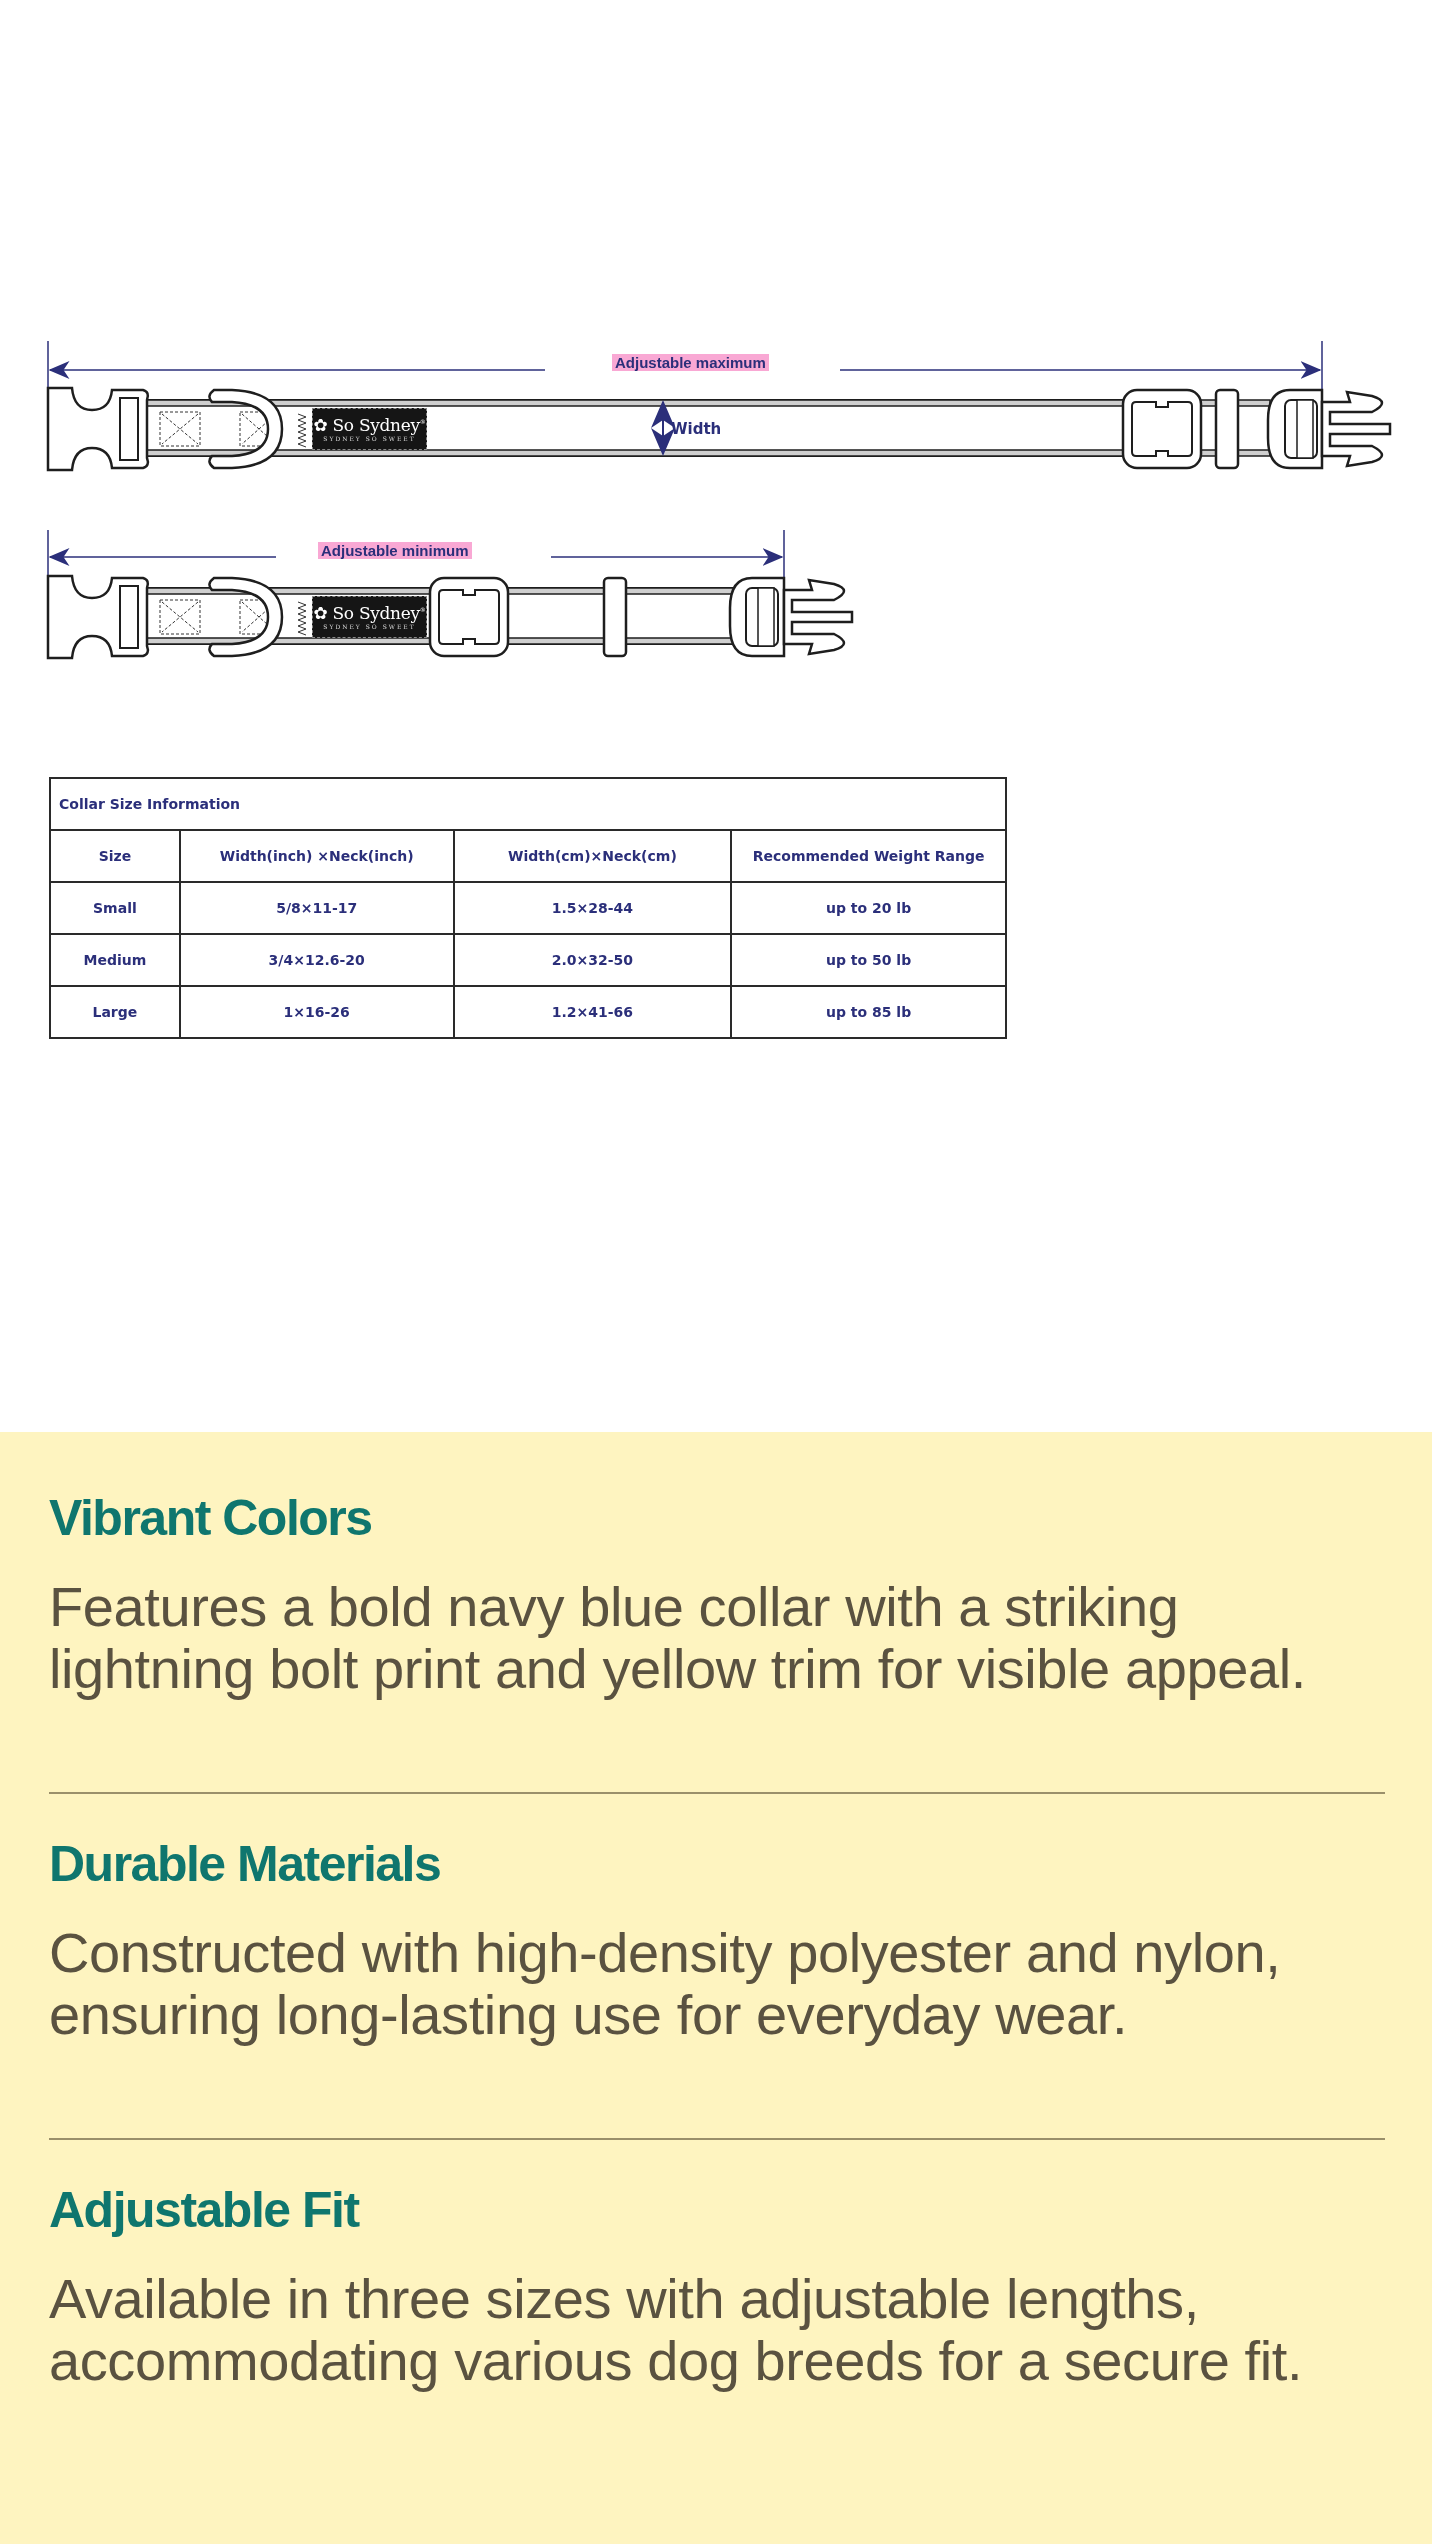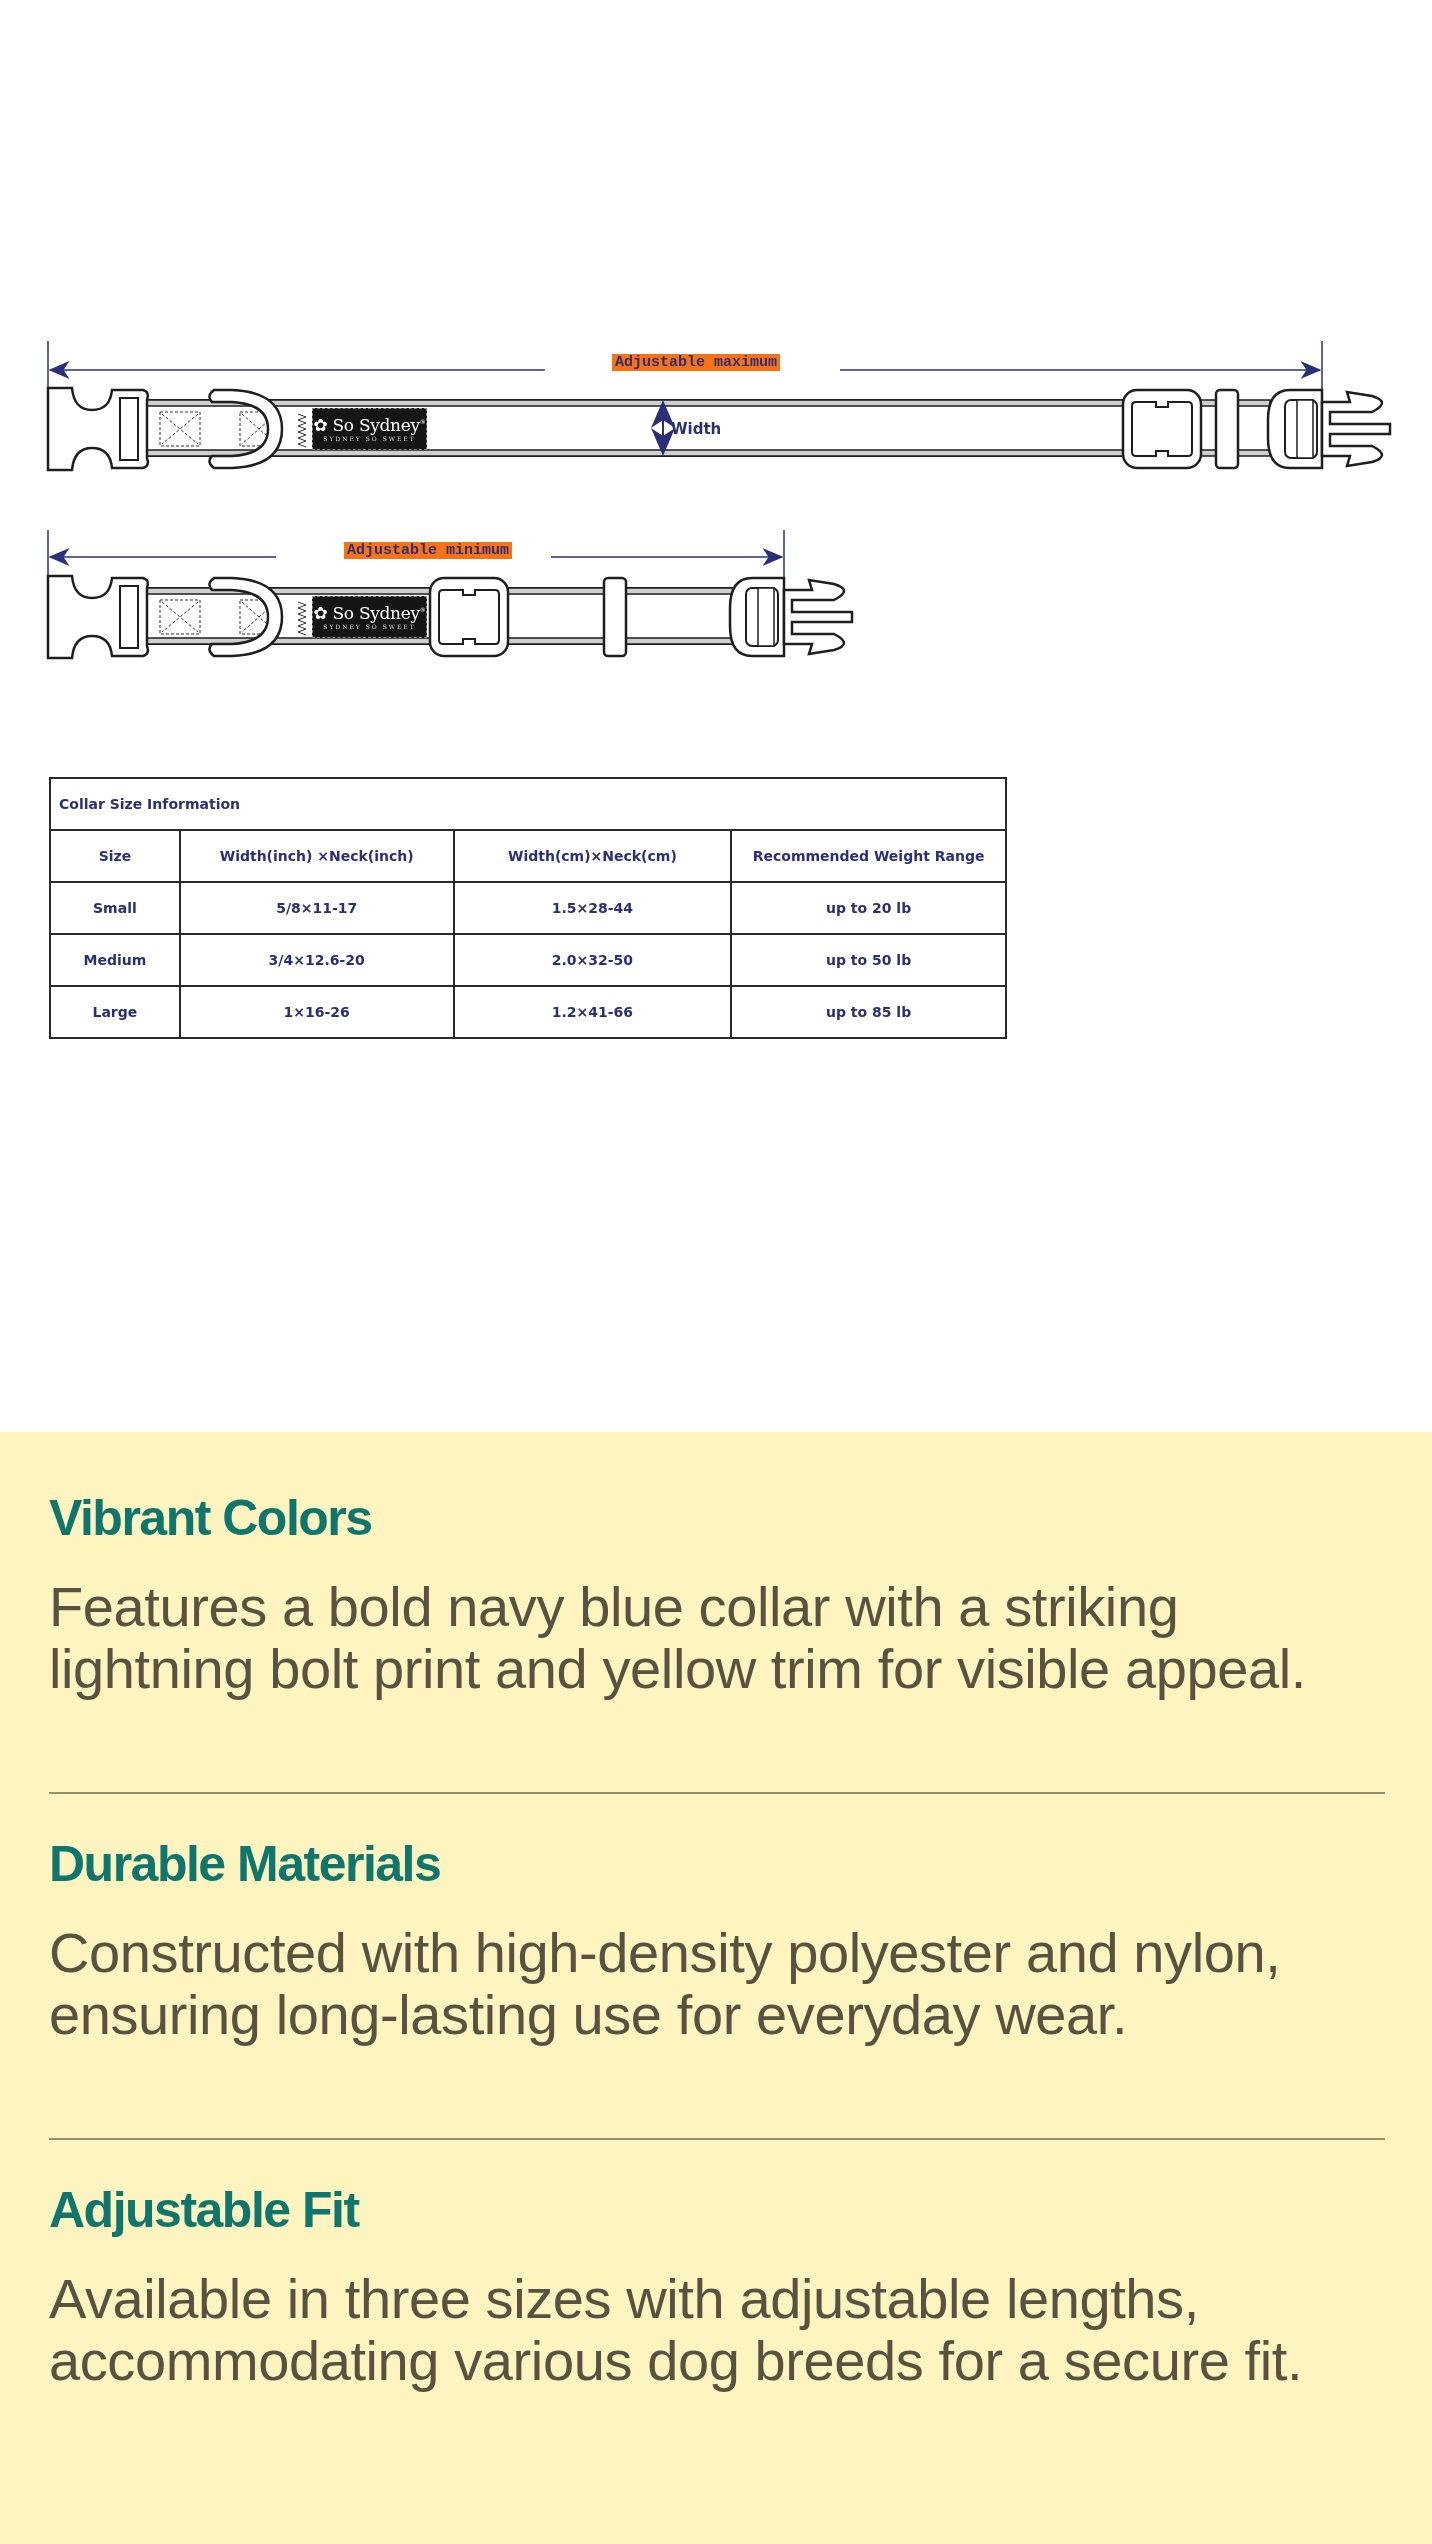--- a/index.html
+++ b/index.html
@@ -13,26 +13,26 @@
     }
     .diagram-area {
       position: absolute;
       left: 0; top: 0;
       width: 1432px; height: 1432px;
       background: #ffffff;
     }
     .diagram-area svg { position: absolute; left: 0; top: 0; }
     .dim-label {
       position: absolute;
-      font-family: Liberation Mono, monospace;
+      font-family: Liberation Sans, sans-serif;
       font-weight: bold;
       font-size: 15px;
       color: #2b2f7a;
       white-space: nowrap;
-      background: #f97316;
+      background: #f9a8d4;
       padding: 0 3px;
     }
     .width-label {
       position: absolute;
       font-family: "DejaVu Sans", sans-serif;
       font-weight: bold;
       font-size: 15px;
       color: #2b2f7a;
       white-space: nowrap;
     }
@@ -199,21 +199,21 @@
 
       <path d="M784,578 L752,578 Q730,578 730,608 L730,626 Q730,656 752,656 L784,656 Z" fill="#fff" stroke="#1e1e1e" stroke-width="2.5"></path>
       <rect x="746" y="588" width="32" height="58" rx="6" fill="#fff" stroke="#1e1e1e" stroke-width="2"></rect>
       <rect x="758" y="588" width="16" height="58" fill="#fff" stroke="#1e1e1e" stroke-width="1.5"></rect>
       <path d="M784,590 L812,590 L809,580 L834,584 Q854,590 834,600 L792,600 L792,612 L852,612 L852,622 L792,622 L792,634 L834,634 Q854,644 834,650 L809,654 L812,644 L784,644 Z" fill="#fff" stroke="#1e1e1e" stroke-width="2.5"></path>
     </g>
   </svg>
 
   <span class="dim-label" style="left:612px; top:354px;">Adjustable maximum</span>
   <span class="width-label" style="left:671px; top:420px;">Width</span>
-  <span class="dim-label" style="left:318px; top:542px;margin-left:26px;">Adjustable minimum</span>
+  <span class="dim-label" style="left:318px; top:542px;">Adjustable minimum</span>
 
   <div class="brand-tag" style="left:312px; top:408px; width:115px; height:42px;">
     <div class="brand-name"><span>✿</span> <span>So Sydney</span><sup style="font-size:6px">®</sup></div>
     <div class="brand-sub">SYDNEY SO SWEET</div>
   </div>
   <div class="brand-tag" style="left:312px; top:596px; width:115px; height:42px;">
     <div class="brand-name"><span>✿</span> <span>So Sydney</span><sup style="font-size:6px">®</sup></div>
     <div class="brand-sub">SYDNEY SO SWEET</div>
   </div>
 

